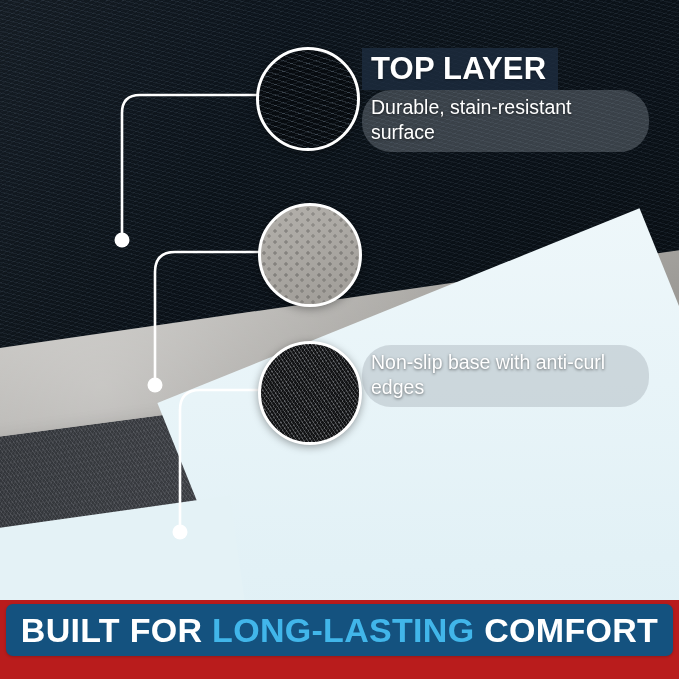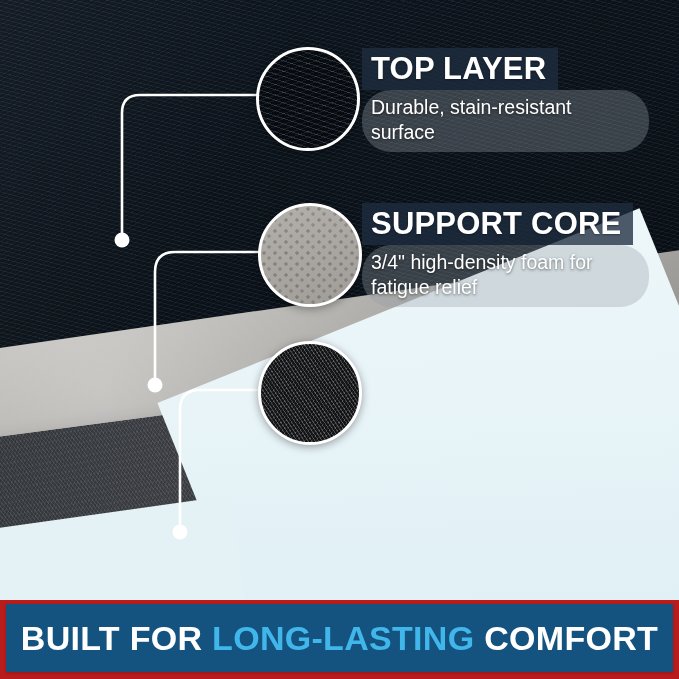--- a/index.html
+++ b/index.html
@@ -102,24 +102,25 @@
     text-shadow:0 1px 3px rgba(0,0,0,.55);
     max-width:265px;
     border-radius:29px;
   }
   .c-top{left:362px;top:48px;}
   .c-core{left:362px;top:203px;}
   .c-bottom{left:362px;top:345px;}
 
   
   .banner{
-    position:absolute;left:6px;top:604px;width:667px;height:68px;
+    position:absolute;left:6px;top:604px;width:667px;height:52px;
     background:#14527f;
     display:flex;align-items:center;justify-content:center;
     box-shadow:0 1px 3px rgba(0,0,0,.2);
+    border-radius:7px;
   }
   .banner-text{
     font-size:34px;font-weight:bold;color:#ffffff;letter-spacing:.3px;
     white-space:nowrap;
   }
   .banner-text .accent{color:#41b6ea;}
 </style>
 </head>
 <body>
 
@@ -146,26 +147,23 @@
 
   <div class="mag mag-top"></div>
   <div class="mag mag-core"></div>
   <div class="mag mag-bottom"></div>
 
   <div class="callout c-top">
     <div class="hd">TOP LAYER</div>
     <div class="bd">Durable, stain-resistant surface</div>
   </div>
 
-  <div class="callout c-core">
-    <div class="hd">SUPPORT CORE</div>
-    <div class="bd">3/4" high-density foam for fatigue relief</div>
-  </div>
 
   <div class="callout c-bottom">
+    <div class="bd">Non-slip base with anti-curl edges</div>
   </div>
 
   <div class="banner">
     <div class="banner-text">
       <span>BUILT FOR </span><span class="accent">LONG-LASTING</span><span> COMFORT</span>
     </div>
   </div>
 
 </div>
 

